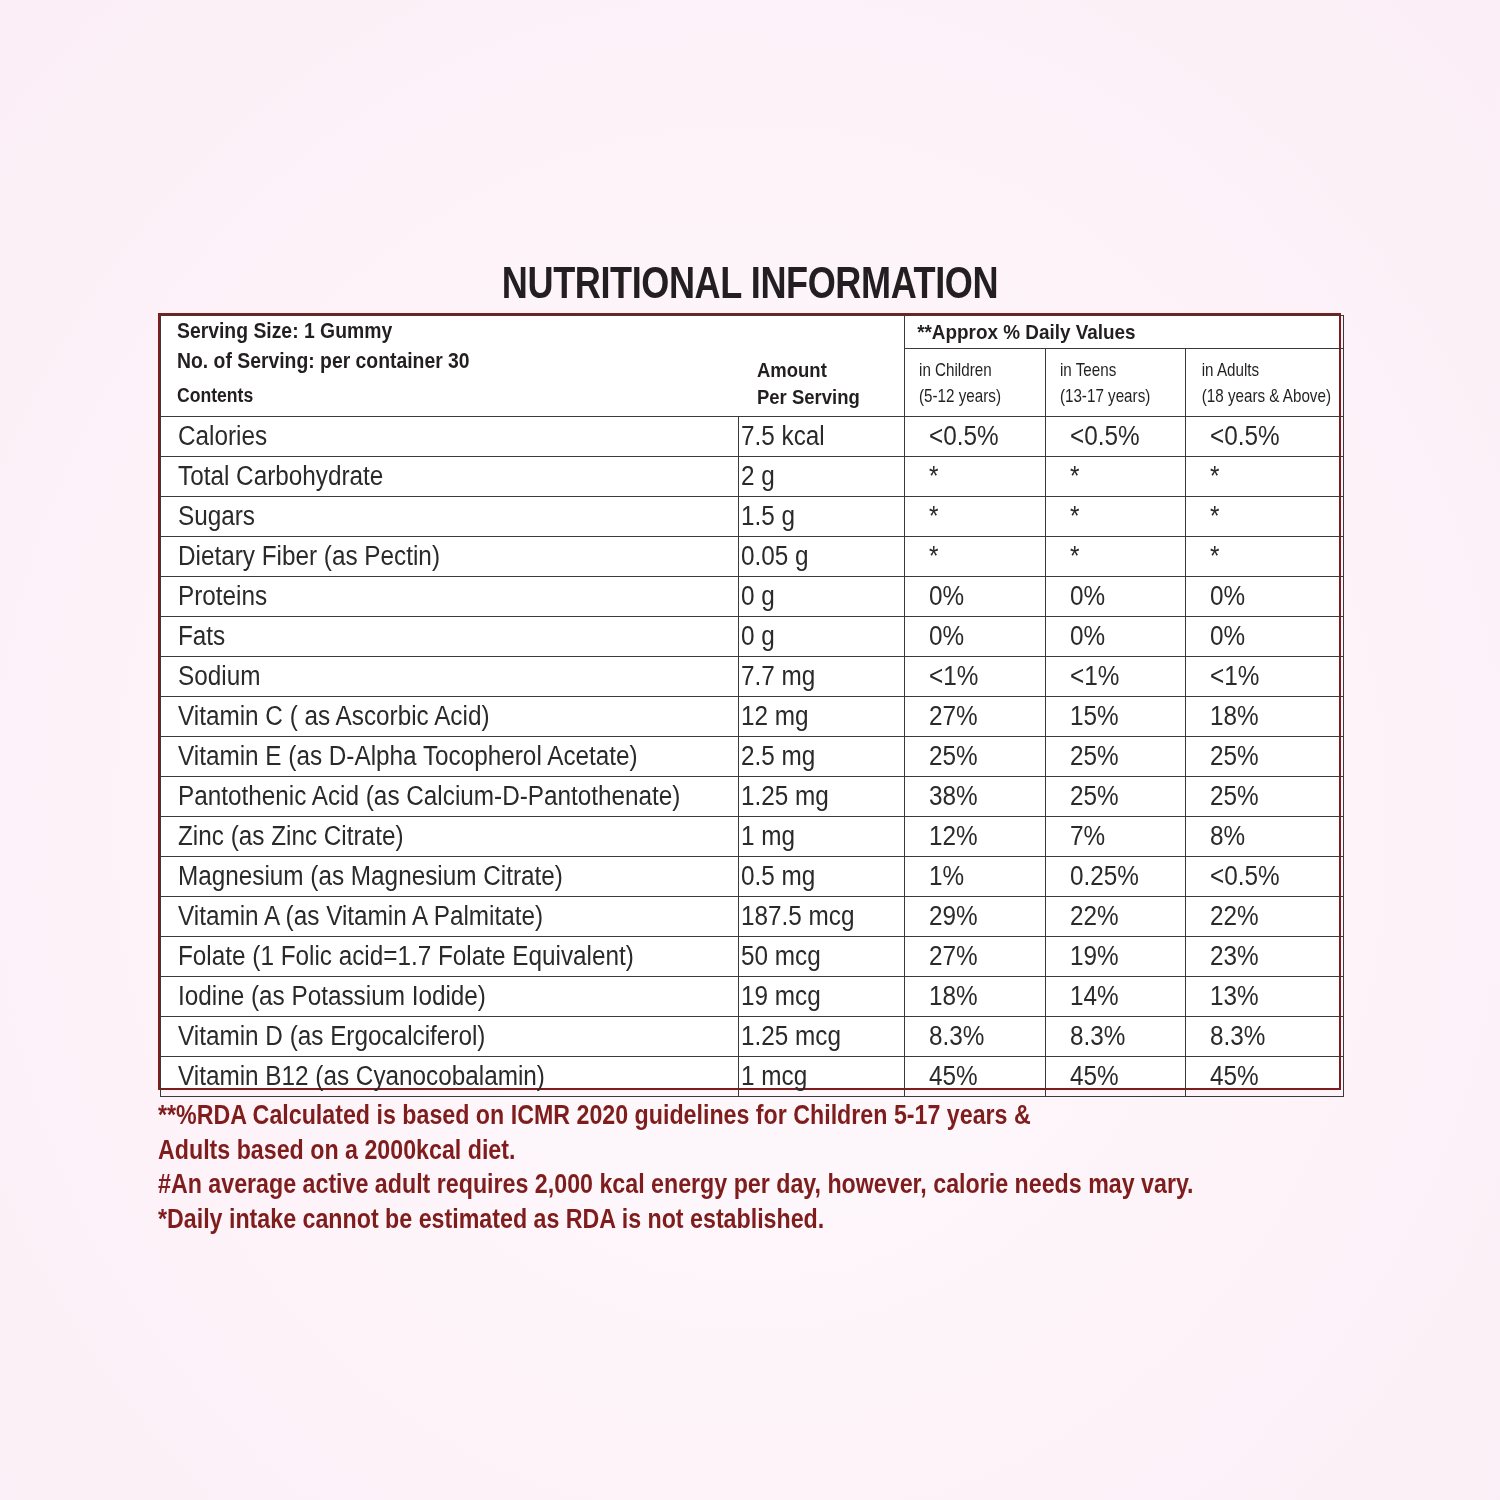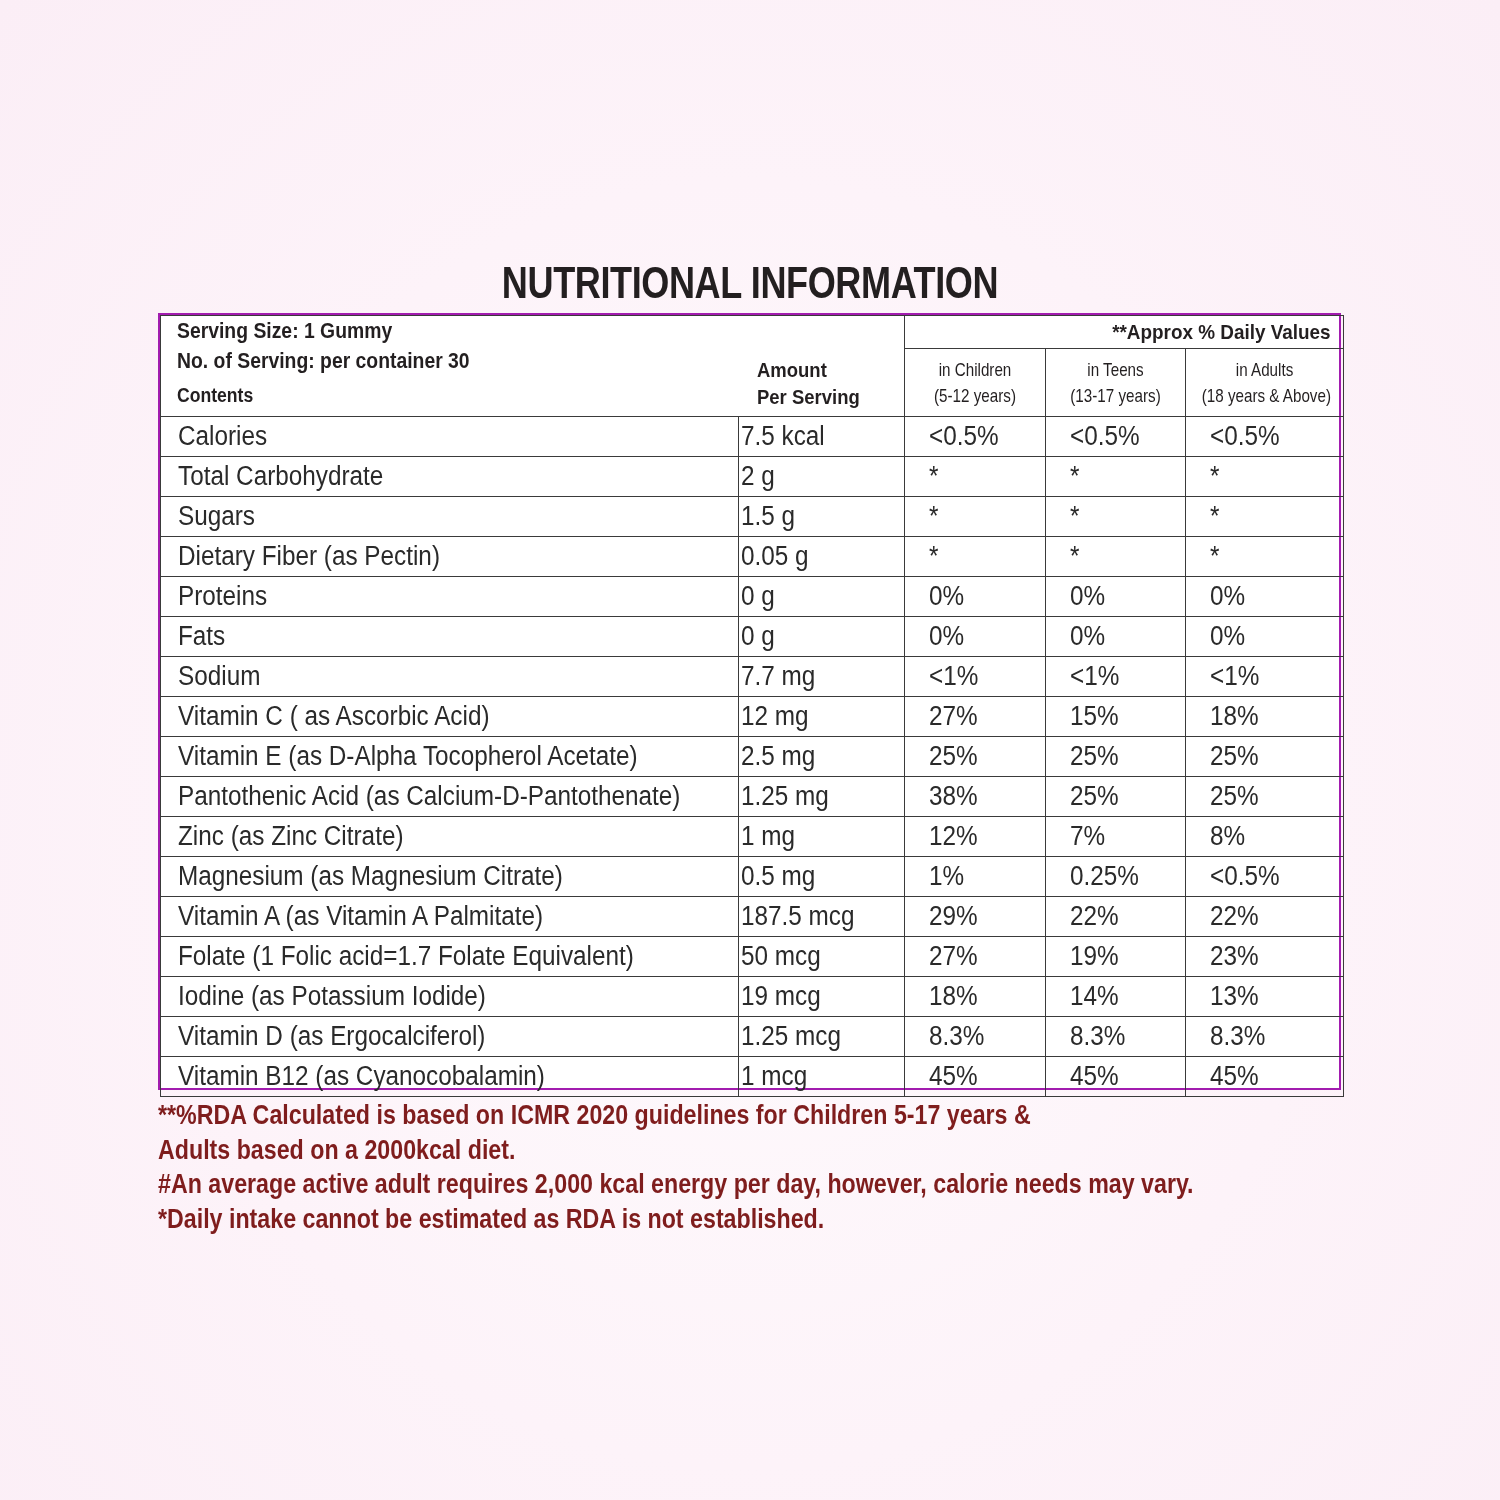--- a/index.html
+++ b/index.html
@@ -18,21 +18,21 @@
     font-size: 44px;
     letter-spacing: -0.5px;
     transform: scaleX(0.82);
     transform-origin: 750px 0;
     color: #231f20;
   }
   .table-wrap {
     position: absolute; left: 158px; top: 313px;
     width: 1183px; height: 777px;
     background: #ffffff;
-    border: 2px solid #a21caf;
+    border: 2px solid #7f1d1d;
     box-sizing: border-box;
   }
   table {
     border-collapse: collapse;
     width: 100%; height: 100%;
     table-layout: fixed;
   }
   td, th {
     border: 1.5px solid #3a3a3a;
     padding: 0;
@@ -55,25 +55,25 @@
   }
   .hdr-left .line { display: block; transform: scaleX(0.88); transform-origin: 0 0; }
   .hdr-left .line.contents { font-size: 20px; margin-top: 4px; }
   .hdr-amount {
     vertical-align: bottom;
     padding: 0 0 6px 18px;
     font-weight: bold; font-size: 21px; line-height: 27px; margin-top: 32px;
   }
   .hdr-amount .line { display: block; transform: scaleX(0.88); transform-origin: 0 0; }
   .hdr-dv {
-    text-align: right; font-weight: bold; font-size: 21px; height: 32px;
+    text-align: left; font-weight: bold; font-size: 21px; height: 32px;
   }
   .hdr-dv span { display: inline-block; transform: scaleX(0.9); }
   .hdr-group {
-    text-align: center; font-size: 19px; line-height: 26px; font-weight: bold;
+    text-align: left; font-size: 19px; line-height: 26px; font-weight: bold;
   }
   .hdr-group .line { display: block; transform: scaleX(0.8); }
   .hdr-group .line.thin { font-weight: normal; }
 
   tr.data td { height: 39px; }
   td.name, td.amt, td.pct {
     font-size: 27px;
     font-weight: normal;
     color: #2a2a2a;
   }

